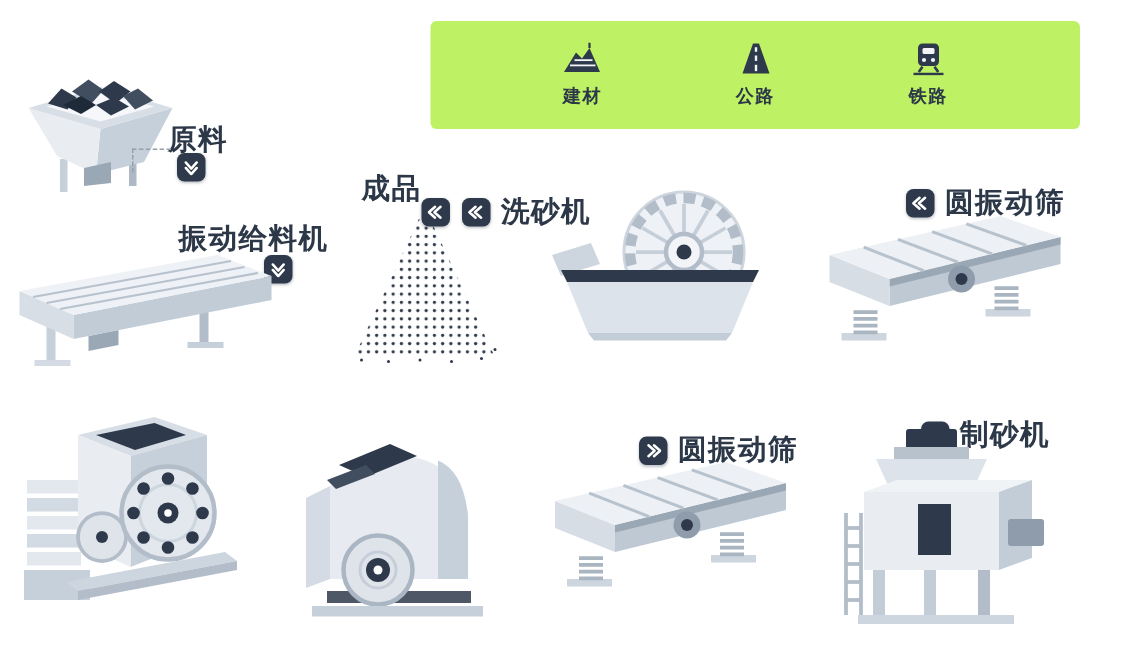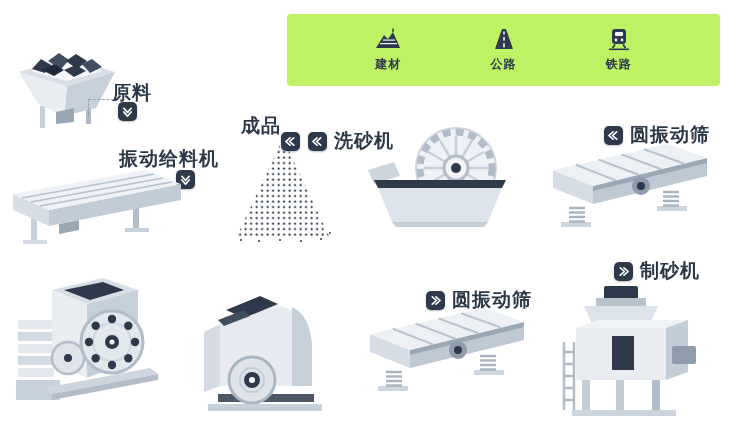--- a/index.html
+++ b/index.html
@@ -287,21 +287,21 @@
         <line x1="30.8" y1="28.8" x2="70.8" y2="44.4"></line>
         <line x1="53.6" y1="23.6" x2="93.6" y2="38.8"></line>
         <line x1="76.4" y1="18.4" x2="116.4" y2="33.2"></line>
         <line x1="99.2" y1="13.2" x2="139.2" y2="27.6"></line>
       </g>
       <circle cx="96" cy="50" r="9" fill="#8f9cab"></circle>
       <circle cx="96" cy="50" r="4" fill="#2e3a4b"></circle>
     </svg>
   </figure>
 
-  <div class="label-row" style="left:614px; top:258px;">
+  <div class="label-row" style="left:614px; top:277px;">
     <span class="badge">
       <svg class="chev" viewBox="0 0 12 12">
         <path d="M2.5,2 L7,6 L2.5,10 M6.5,2 L11,6 L6.5,10" fill="none" stroke="#ffffff" stroke-width="1.8" stroke-linecap="round" stroke-linejoin="round"></path>
       </svg>
     </span>
     <span class="node-label">制砂机</span>
   </div>
   <figure class="machine" style="left:526px; top:280px; width:175px; height:140px;">
     <svg viewBox="0 0 175 140">
       <rect x="78" y="6" width="34" height="14" rx="2" fill="#2e3a4b"></rect>

